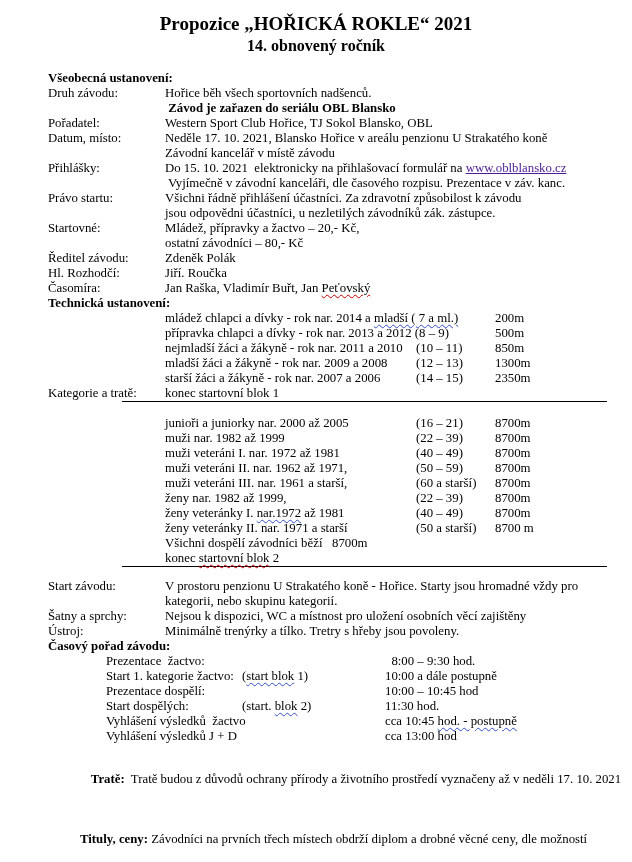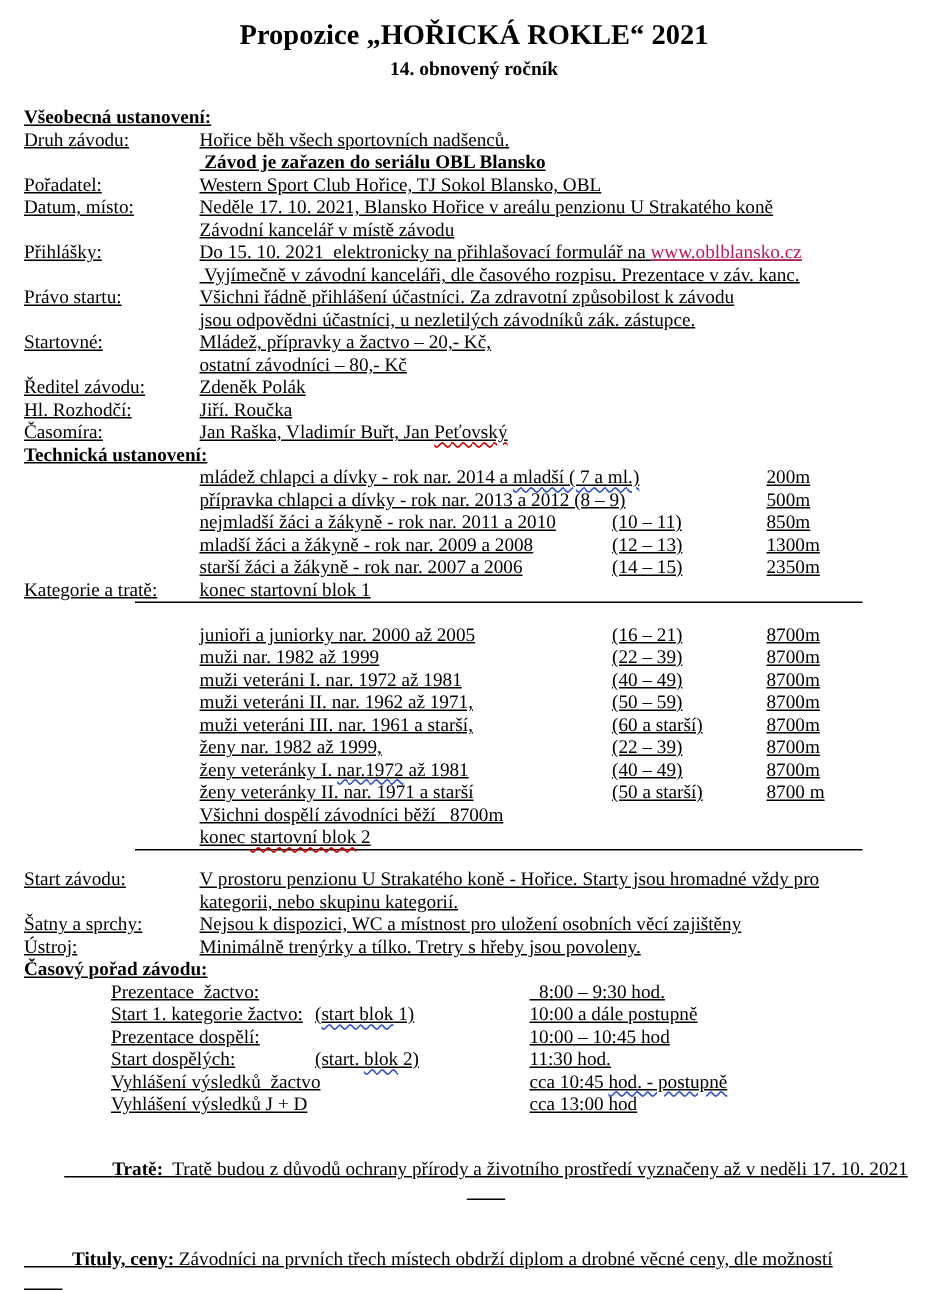--- a/index.html
+++ b/index.html
@@ -4,44 +4,44 @@
 <style>
   *{box-sizing:border-box;}
   html,body{margin:0;padding:0;}
   body{
     width:632px;height:862px;overflow:hidden;
     background:#ffffff;color:#000000;
     font-family:"Liberation Serif","DejaVu Serif",serif;
     font-size:12.8px;line-height:15px;
   }
   .title{text-align:center;font-weight:bold;font-size:19px;line-height:24px;margin-top:12px;white-space:pre;}
-  .subtitle{text-align:center;font-weight:bold;font-size:13px;line-height:19px;white-space:pre;}
-  .docbody{margin:16px 0 0 16px;text-decoration:underline;}
+  .subtitle{text-align:center;font-weight:bold;font-size:16px;line-height:19px;white-space:pre;}
+  .docbody{margin:16px 0 0 48px;}
   .sec-heading{font-weight:bold;white-space:pre;}
   .row{display:flex;align-items:flex-end;}
   .label{width:117px;flex:none;white-space:pre;}
   .content{white-space:pre;}
   .cat-table{display:block;}
-  .cat-row{display:flex;gap:24px;}
+  .cat-row{display:flex;}
   .cat-name{width:251px;flex:none;white-space:pre;}
   .cat-age{width:79px;flex:none;white-space:pre;}
   .cat-dist{white-space:pre;}
   .rule{border-top:1.5px solid #000;width:485px;margin-left:74px;}
   .gap-block2{height:14px;}
   .after{margin-top:12px;}
   .sched{margin-left:58px;}
   .sched-row{display:flex;}
   .s-label{width:136px;flex:none;white-space:pre;}
   .s-note{width:143px;flex:none;white-space:pre;}
   .s-time{white-space:pre;}
   .footer{margin-top:13px;}
   .f-row{white-space:pre;}
   .gap-after{margin-bottom:15px;text-align:center;}
   .seg-bold{font-weight:bold;}
-  .seg-link{color:#be185d;text-decoration:underline;cursor:pointer;}
+  .seg-link{color:#4c1d95;text-decoration:underline;cursor:pointer;}
   .seg-wavy-blue{text-decoration-line:underline;text-decoration-style:wavy;text-decoration-color:#3050c8;text-decoration-thickness:1px;text-underline-offset:2px;}
   .seg-wavy-red{text-decoration-line:underline;text-decoration-style:wavy;text-decoration-color:#d00000;text-decoration-thickness:1px;text-underline-offset:2px;}
 </style>
 </head>
 <body>
 
 <div class="doc">
 
   <div class="title">Propozice „HOŘICKÁ ROKLE“ 2021</div>
   <div class="subtitle">14. obnovený ročník</div>

